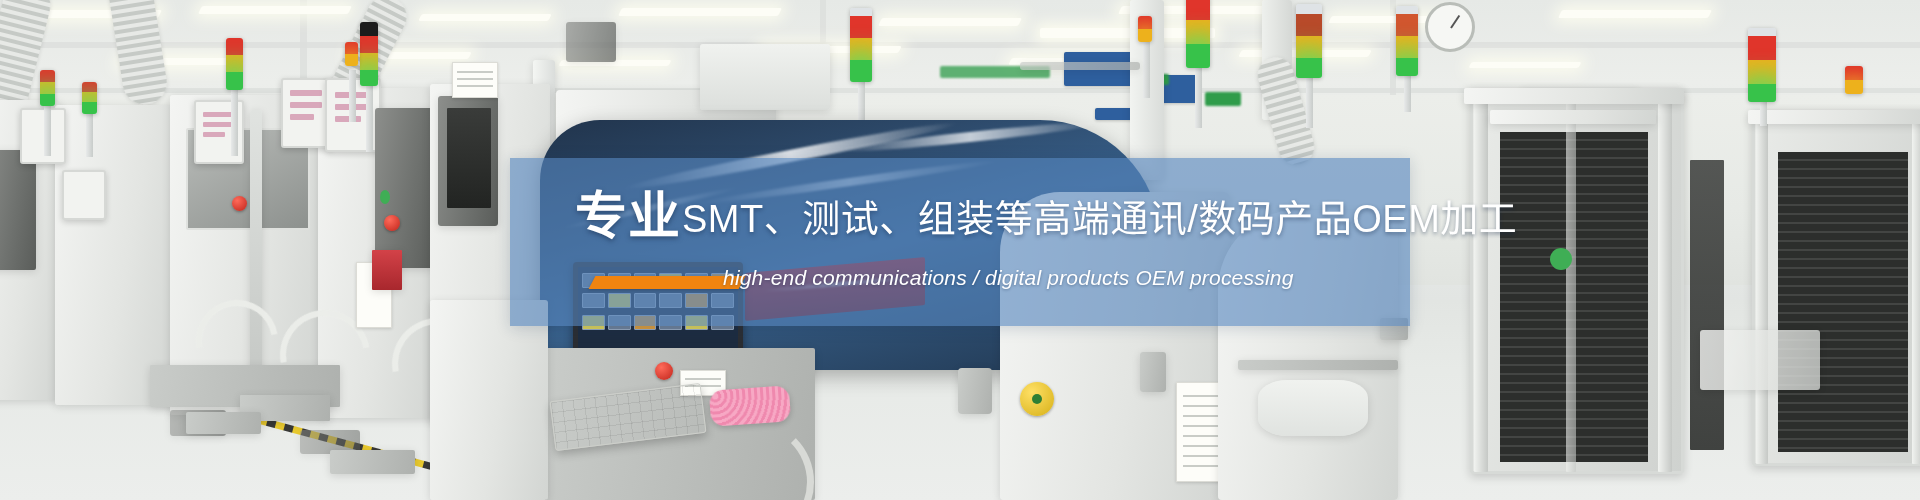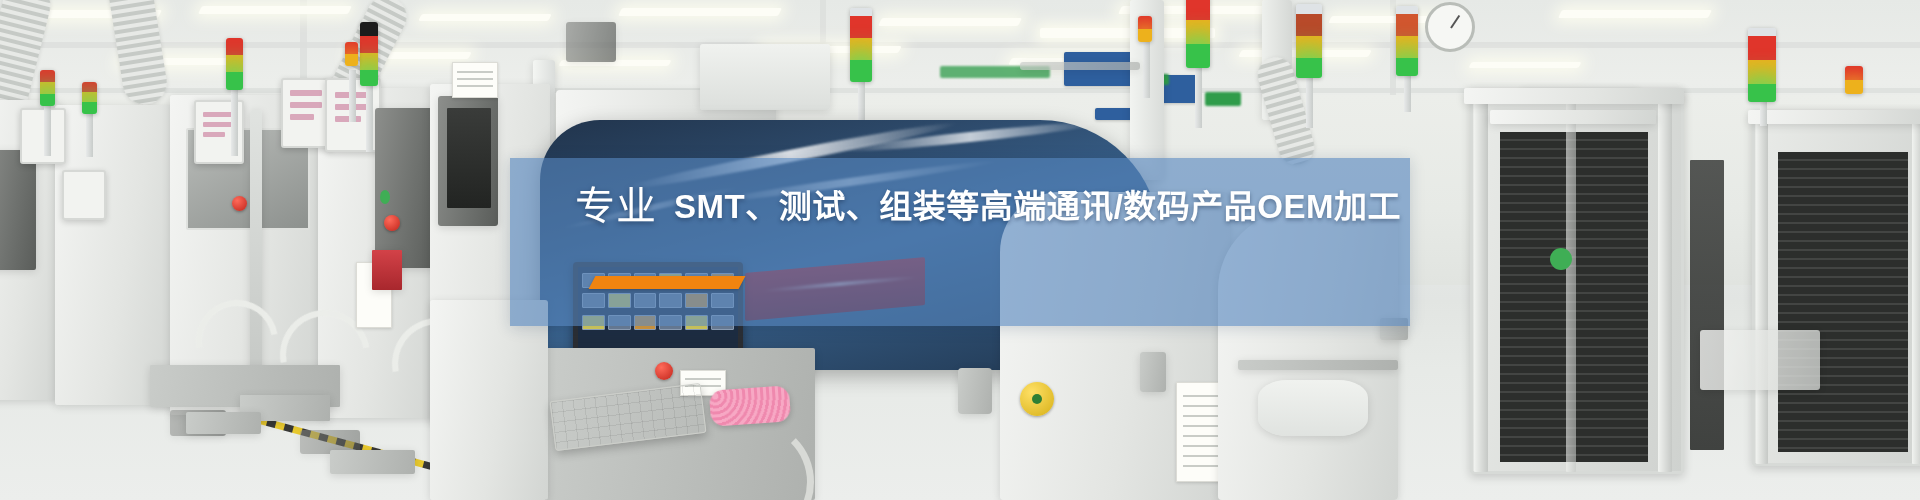--- a/index.html
+++ b/index.html
@@ -126,23 +126,23 @@
   .blurlayer{position:absolute;inset:0;backdrop-filter:blur(0.7px);}
 
   
   .banner{position:absolute;left:510px;top:158px;width:900px;height:168px;
     background:rgba(86,134,190,.62);
     box-shadow:0 2px 14px rgba(20,50,90,.18);}
   .banner-inner{position:relative;width:100%;height:100%;}
 
   .headline{position:absolute;left:65px;top:16px;white-space:nowrap;
     color:#fff;text-shadow:0 2px 4px rgba(20,40,70,.45);}
-  .headline .hl-strong{font-size:40px;font-weight:400;letter-spacing:1px;
+  .headline .hl-strong{font-size:52px;font-weight:700;letter-spacing:1px;
     vertical-align:-2px;text-shadow:0 2px 5px rgba(15,35,65,.5);}
-  .headline .hl-rest{font-size:33px;font-weight:700;letter-spacing:.5px;margin-left:17px;}
+  .headline .hl-rest{font-size:38px;font-weight:400;letter-spacing:.5px;margin-left:1px;}
 
   .sub{position:absolute;color:#fff;font-style:italic;font-size:21px;
     letter-spacing:.2px;text-shadow:0 1px 3px rgba(20,40,70,.4);white-space:nowrap;}
   .sub-1{left:84px;top:76px;}
   .sub-2{left:213px;top:108px;}
 
   .orangebar{position:absolute;left:82px;top:118px;width:150px;height:13px;
     background:#f08410;transform:skewX(-28deg);box-shadow:0 1px 3px rgba(0,0,0,.2);}
 </style>
 </head>
@@ -422,17 +422,18 @@
   <div class="banner">
     <div class="banner-inner">
 
       <div class="headline">
         <span class="hl-strong">专业</span><span class="hl-rest">SMT、测试、组装等高端通讯/数码产品OEM加工</span>
       </div>
 
 
       <div class="orangebar"></div>
 
+      <div class="sub sub-2">high-end communications / digital products OEM processing</div>
 
     </div>
   </div>
 
 </div>
 
 </body></html>

